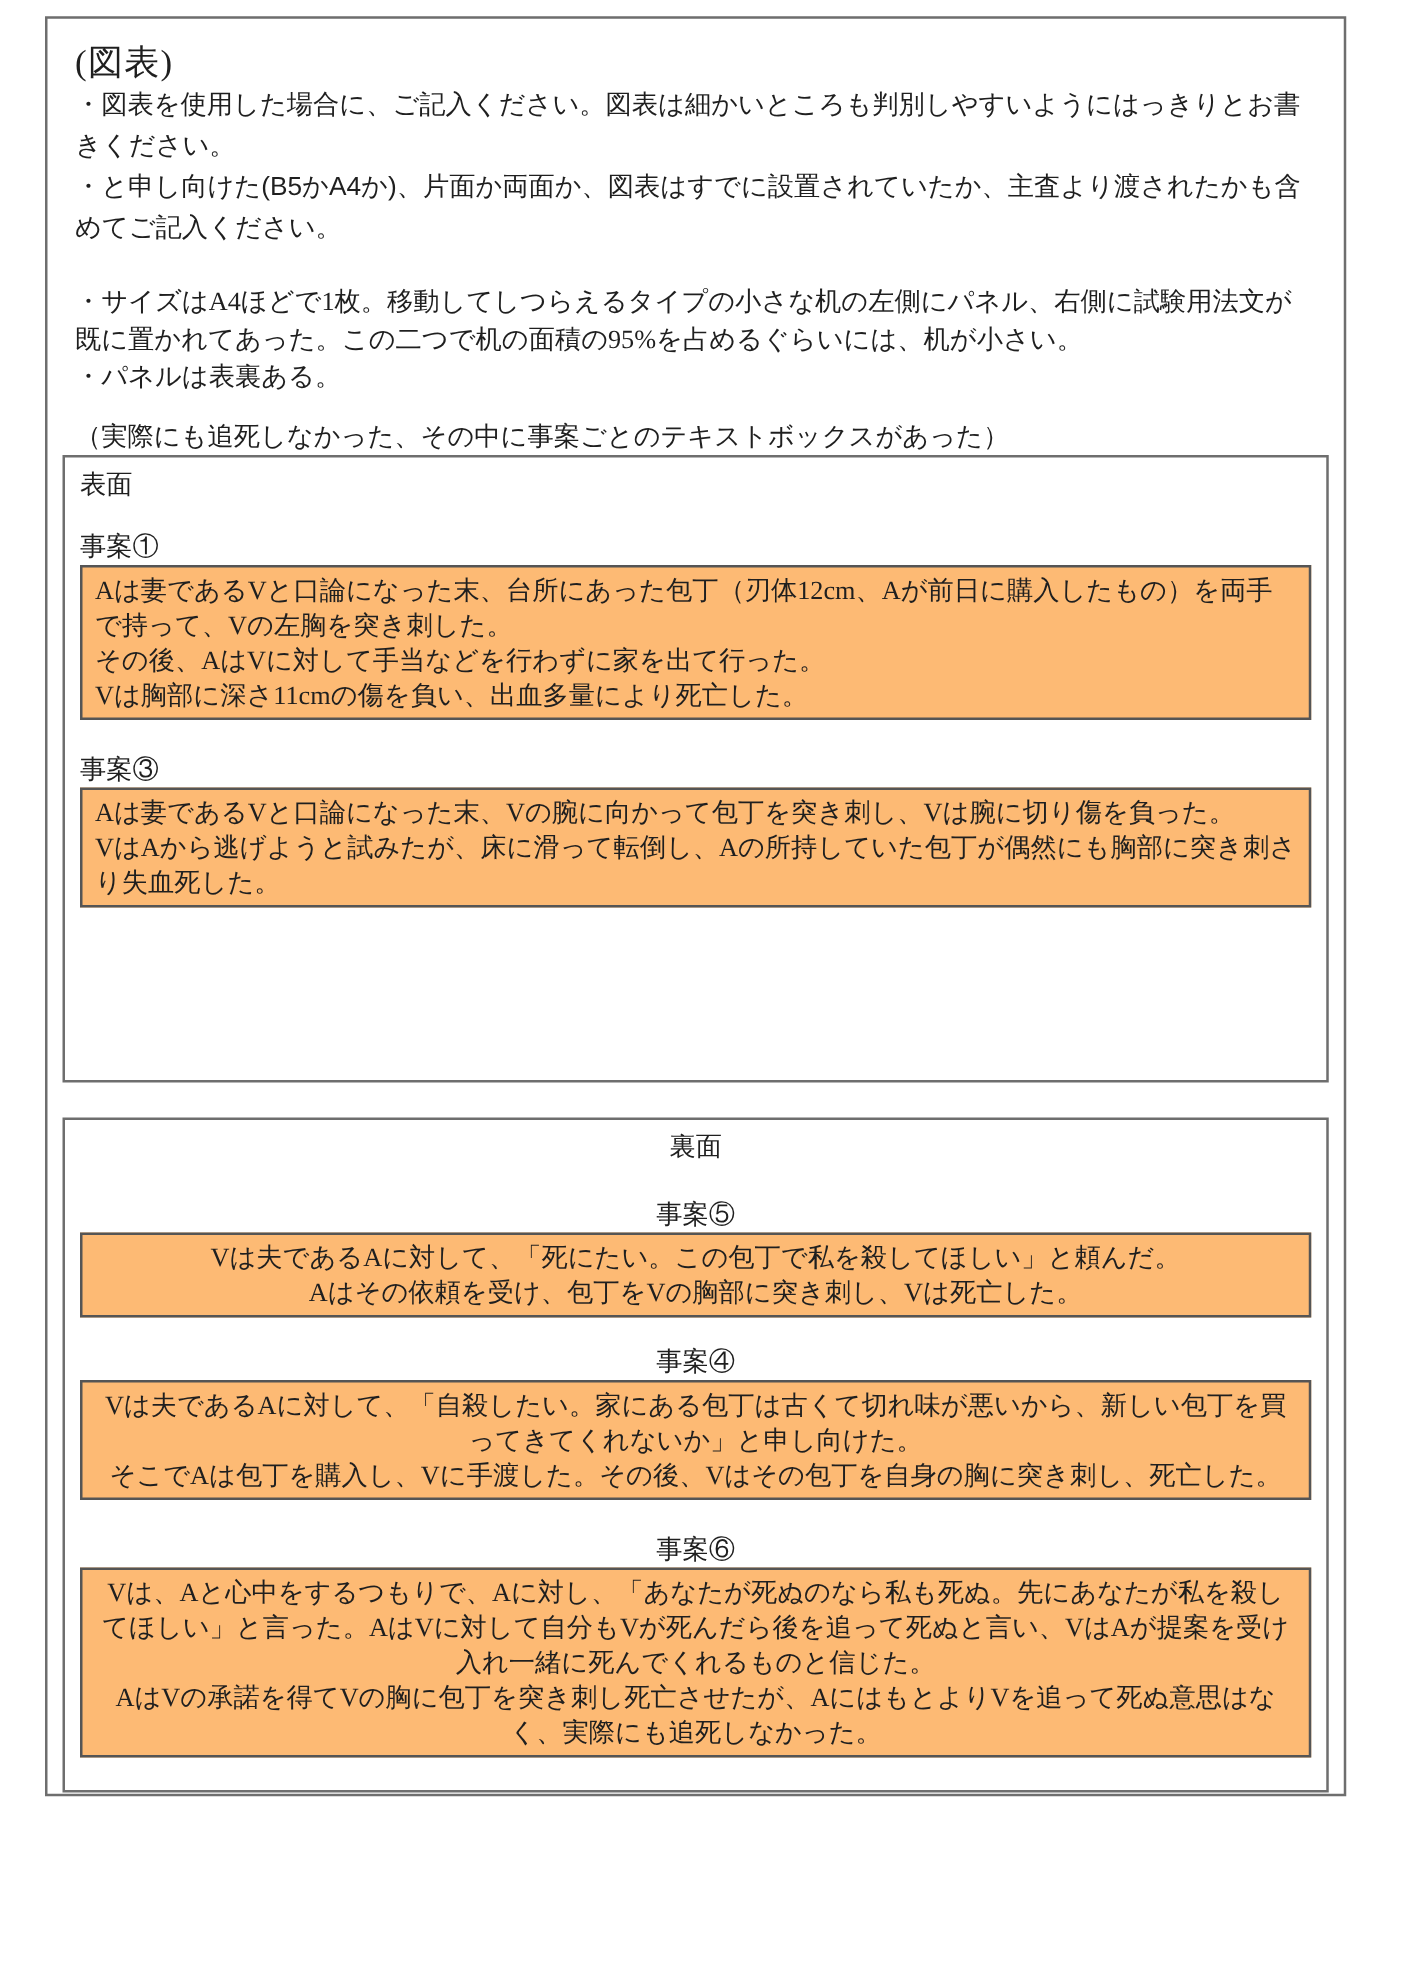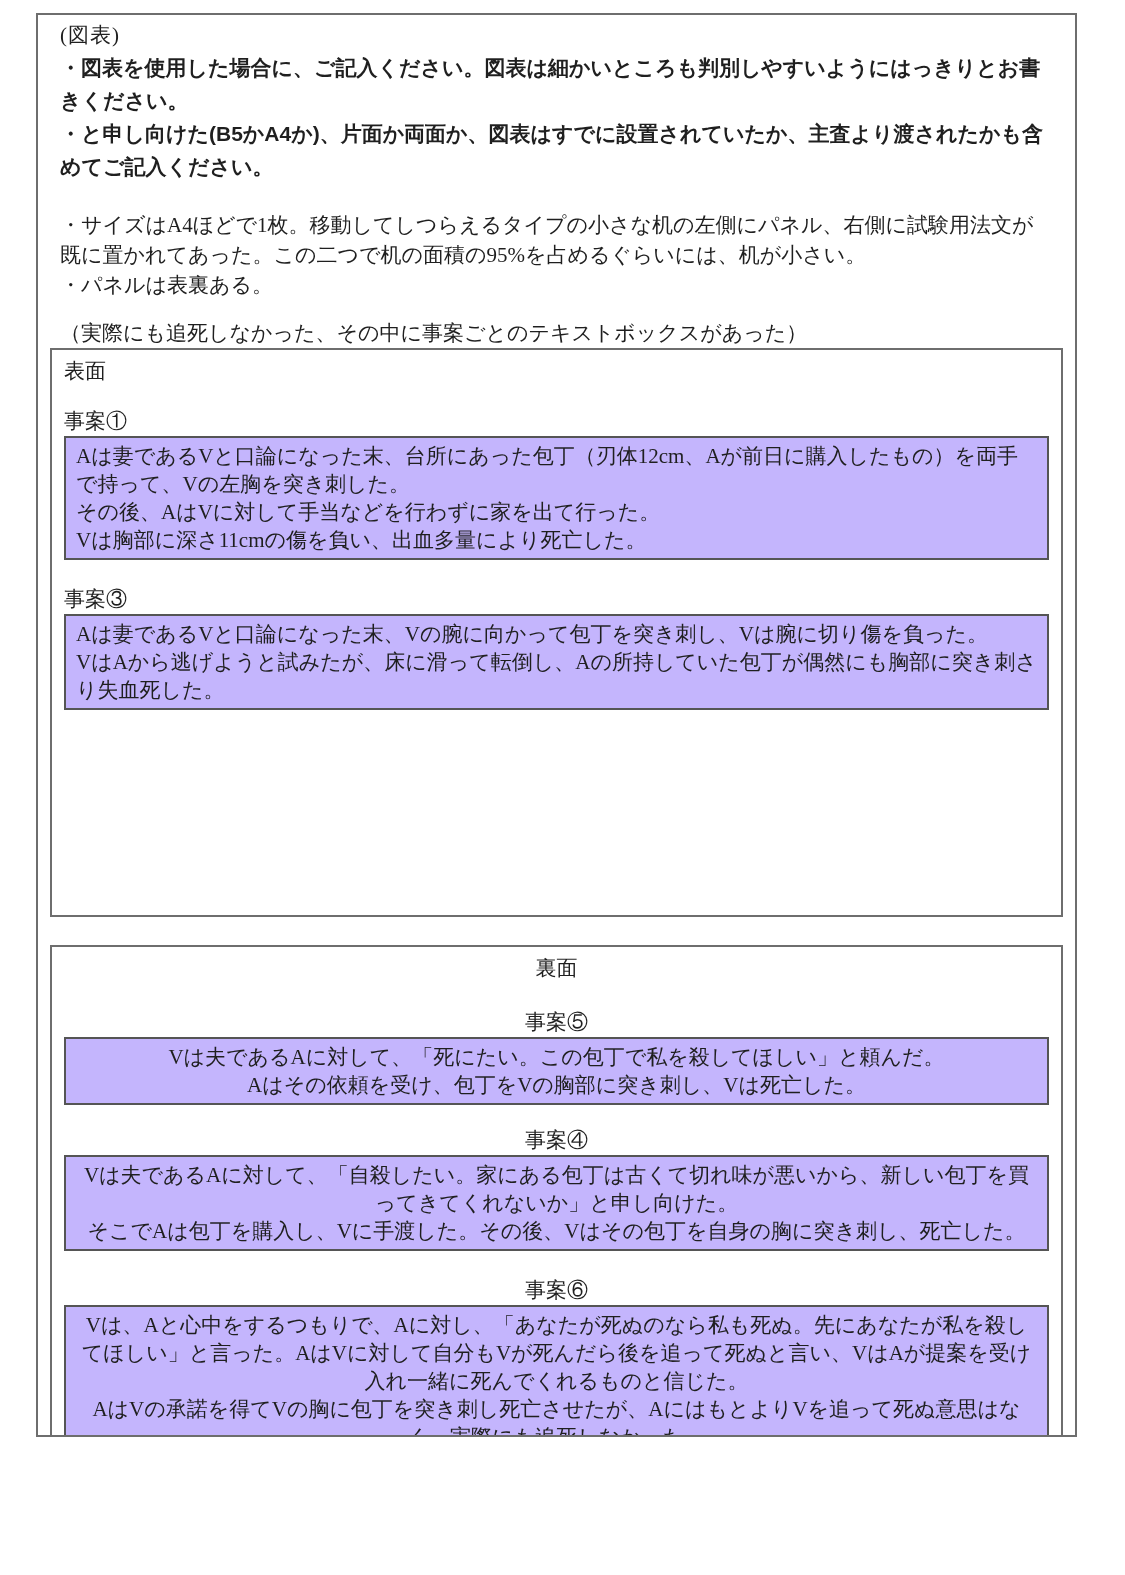--- a/index.html
+++ b/index.html
@@ -23,28 +23,28 @@
     border: 2px solid #6e6e6e;
     box-sizing: border-box;
     padding: 2px 12px 0 12px;
     background: #ffffff;
     overflow: hidden;
   }
   .header-block {
     padding: 0 10px;
   }
   .doc-title {
-    font-size: 21px;
+    font-size: 28px;
     line-height: 32px;
-    margin-top: 2px;
+    margin-top: 18px;
     letter-spacing: 1px;
   }
   .bold-note {
     font-family: "Liberation Sans", "DejaVu Sans", sans-serif;
-    font-weight: bold;
+    font-weight: normal;
     font-size: 21px;
     line-height: 33px;
     white-space: pre-wrap;
   }
   .serif-note {
     font-size: 21px;
     line-height: 30px;
     white-space: pre-wrap;
   }
   .note-group {
@@ -54,41 +54,41 @@
     font-size: 21px;
     line-height: 30px;
     margin-top: 18px;
   }
   .panel {
     border: 2px solid #6e6e6e;
     box-sizing: border-box;
     padding: 6px 12px;
     overflow: hidden;
   }
-  .panel-front { height: 569px; }
+  .panel-front { height: 502px; }
   .panel-back  { height: 540px; margin-top: 28px; text-align: center; }
   .side-label {
     font-size: 21px;
     line-height: 30px;
   }
   .case-label {
     font-size: 21px;
     line-height: 30px;
     margin-bottom: 0px;
   }
   .case-first .case-label { margin-top: 20px; }
   .case-next  .case-label { margin-top: 24px; }
   .case-box {
     border: 2px solid #555555;
     box-sizing: border-box;
     padding: 4px 10px;
     font-size: 21px;
     line-height: 28px;
     white-space: pre-wrap;
-    background: #c4b5fd;
+    background: #fdba74;
   }
 </style>
 </head>
 <body>
 
 <div class="doc-frame">
 
   <div class="header-block">
     <div class="doc-title">(図表)</div>
     <div class="bold-note">・図表を使用した場合に、ご記入ください。図表は細かいところも判別しやすいようにはっきりとお書きください。</div>

